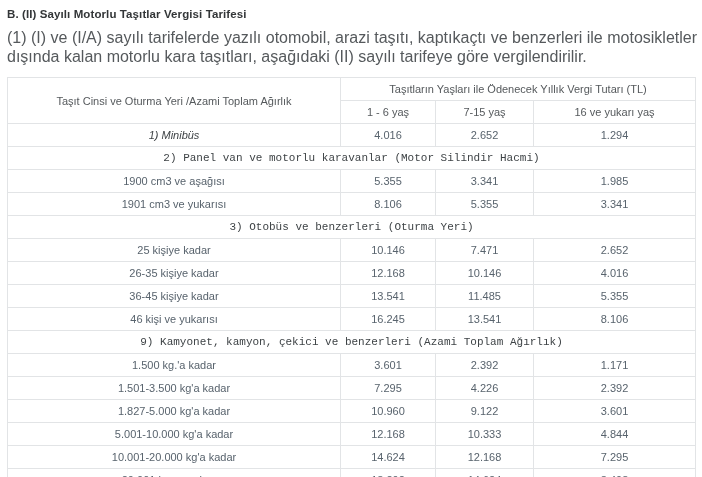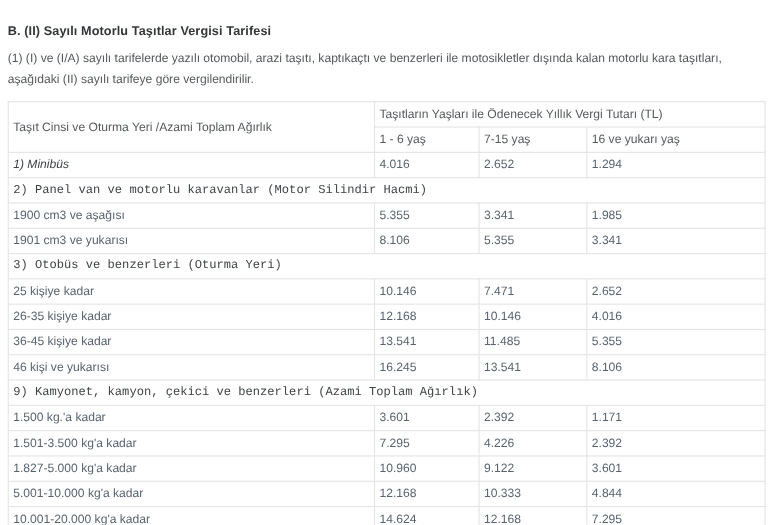--- a/index.html
+++ b/index.html
@@ -8,44 +8,44 @@
     background: #ffffff;
     font-family: "Liberation Sans", "DejaVu Sans", sans-serif;
     overflow: hidden;
   }
   .page { padding: 5px 7px 0 7px; }
   .doc-title {
     font-size: 11.5px;
     font-weight: 700;
     color: #333638;
     letter-spacing: 0.1px;
-    margin-top: 18px;
+    margin-top: 3px;
   }
   .doc-intro {
     margin-top: 9px;
-    font-size: 11px;
+    font-size: 16px;
     color: #55595c;
     line-height: 18.5px;
     width: 692px;
   }
   table.tariff {
     margin-top: 11px;
     border-collapse: collapse;
     table-layout: fixed;
     width: 688px;
     font-size: 11px;
     color: #58636d;
   }
   table.tariff col.c1 { width: 333px; }
   table.tariff col.c2 { width: 95px; }
   table.tariff col.c3 { width: 98px; }
   table.tariff col.c4 { width: 162px; }
   table.tariff th, table.tariff td {
     border: 1px solid #e2e4e6;
-    text-align: left;
+    text-align: center;
     font-weight: 400;
     height: 23px;
     padding: 1px 4px;
     vertical-align: middle;
     white-space: nowrap;
     overflow: hidden;
   }
   table.tariff th { color: #55595c; }
   th.rowspan-head {
     vertical-align: top;

